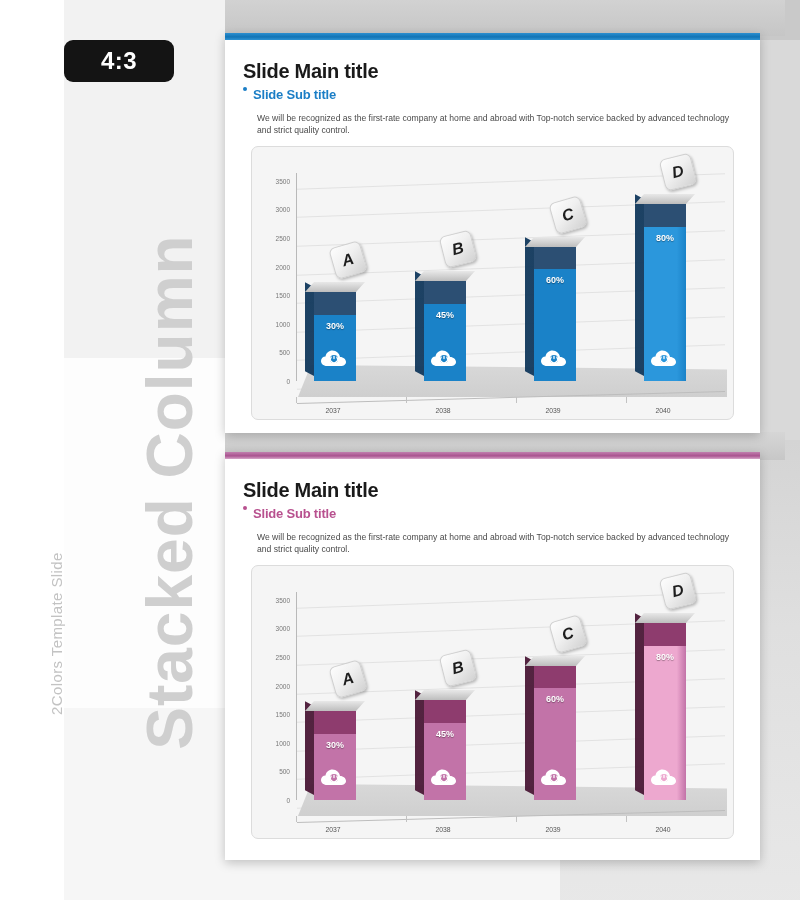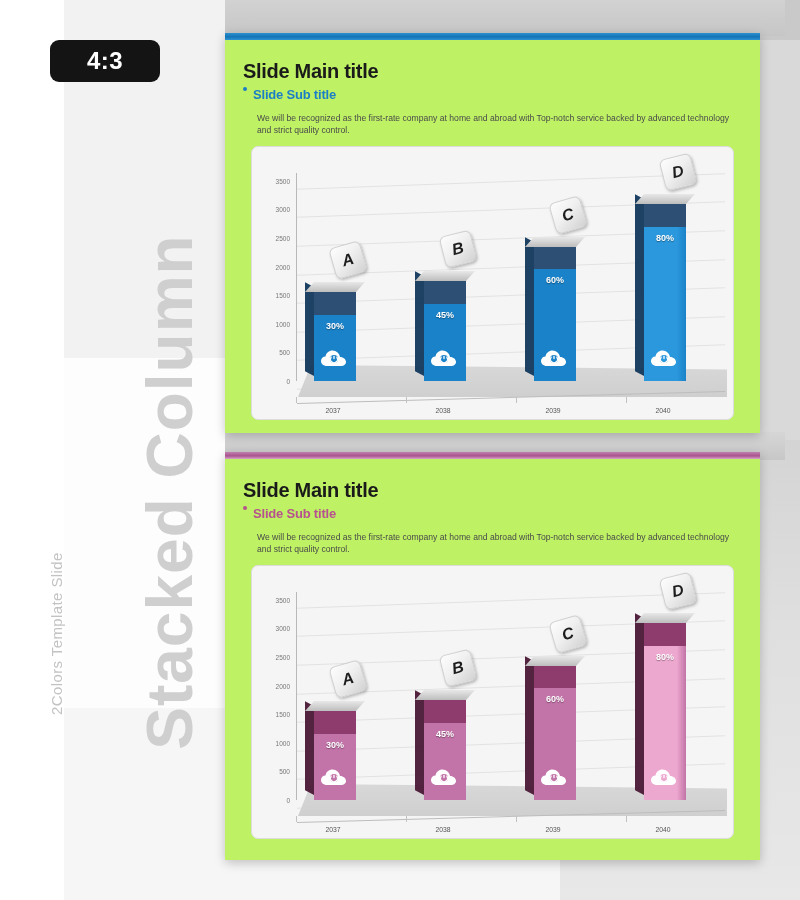--- a/index.html
+++ b/index.html
@@ -22,42 +22,42 @@
   #bg-right-dark2{left:696px;top:0;width:104px;height:40px;background:#c9c9c9;}
   #bg-grad-right{left:560px;top:440px;width:240px;height:470px;
                  background:linear-gradient(180deg,#d4d4d4 0%,#dfdfdf 40%,#e8e8e8 100%);}
   #bg-grad-top  {left:225px;top:0;width:560px;height:36px;
                  background:linear-gradient(180deg,#d2d2d2 0%,#c6c6c6 100%);}
   #bg-grad-mid  {left:225px;top:432px;width:560px;height:28px;
                  background:linear-gradient(180deg,#d6d6d6 0%,#c7c7c7 100%);}
 
   
   #ratio-badge{
-    position:absolute;left:50px;top:40px;width:110px;height:42px;
+    position:absolute;left:64px;top:40px;width:110px;height:42px;
     background:#141414;border-radius:9px;
     display:flex;align-items:center;justify-content:center;
     color:#fff;font-size:24px;font-weight:bold;letter-spacing:.5px;
   }
 
   
   #side-title{
     position:absolute;left:-100px;top:455px;width:540px;
     transform:rotate(-90deg);transform-origin:center center;
     font-size:64px;font-weight:bold;color:#cfcfcf;letter-spacing:1px;
     white-space:nowrap;text-align:center;
   }
   #side-sub{
     position:absolute;left:48px;top:715px;width:220px;
     transform:rotate(-90deg);transform-origin:left top;
     font-size:15px;color:#c3c3c3;white-space:nowrap;letter-spacing:.4px;
   }
 
   
   .slide{
-    position:absolute;background:#bef264;
+    position:absolute;background:#ffffff;
     box-shadow:0 3px 10px rgba(0,0,0,.22);
   }
   #slide-blue{left:225px;top:33px;width:535px;height:400px;}
   #slide-pink{left:225px;top:452px;width:535px;height:408px;}
   .accent-bar{height:7px;width:100%;}
   .accent-blue{background:linear-gradient(180deg,#2c8fd0 0%,#1274b5 55%,#2f93d3 100%);}
   .accent-pink{background:linear-gradient(180deg,#c07fae 0%,#a9538f 55%,#d7a6c9 100%);}
 
   .slide-body{padding:14px 18px 0 18px;}
   .main-title{font-size:20px;font-weight:bold;color:#1a1a1a;letter-spacing:-.3px;margin:6px 0 4px 0;}

